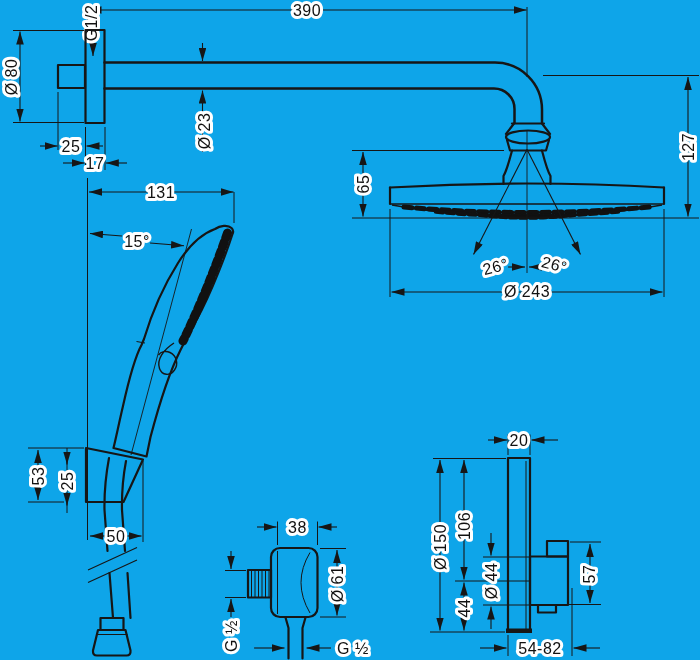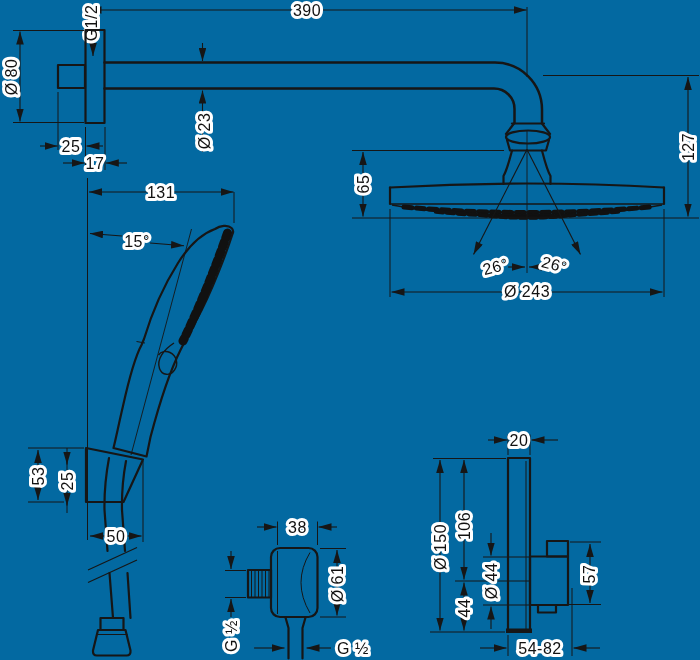--- a/index.html
+++ b/index.html
@@ -1,16 +1,16 @@
 <!DOCTYPE html>
 <html><head>
 <meta charset="utf-8">
 <style>
   html,body{margin:0;padding:0;background:#fff;}
-  .stage{width:700px;height:660px;background:#0369a1;position:relative;overflow:hidden;}
+  .stage{width:700px;height:660px;background:#0ea5e9;position:relative;overflow:hidden;}
   svg{display:block;}
   .outline{fill:none;stroke:#161616;stroke-width:2.2;stroke-linejoin:round;stroke-linecap:round;}
   .outline-thick{fill:none;stroke:#161616;stroke-width:2.5;stroke-linecap:round;}
   .thin{fill:none;stroke:#161616;stroke-width:1.4;}
   .dim{fill:none;stroke:#161616;stroke-width:1.1;}
   .ref{fill:none;stroke:#161616;stroke-width:1;}
   .cl{fill:none;stroke:#161616;stroke-width:0.9;}
   .nozzle{fill:none;stroke:#111;stroke-linecap:round;}
   .lbl{font-family:"Liberation Sans",sans-serif;font-size:16px;letter-spacing:0.5px;
        fill:#111;stroke:#fff;stroke-width:6px;paint-order:stroke;stroke-linejoin:round;

